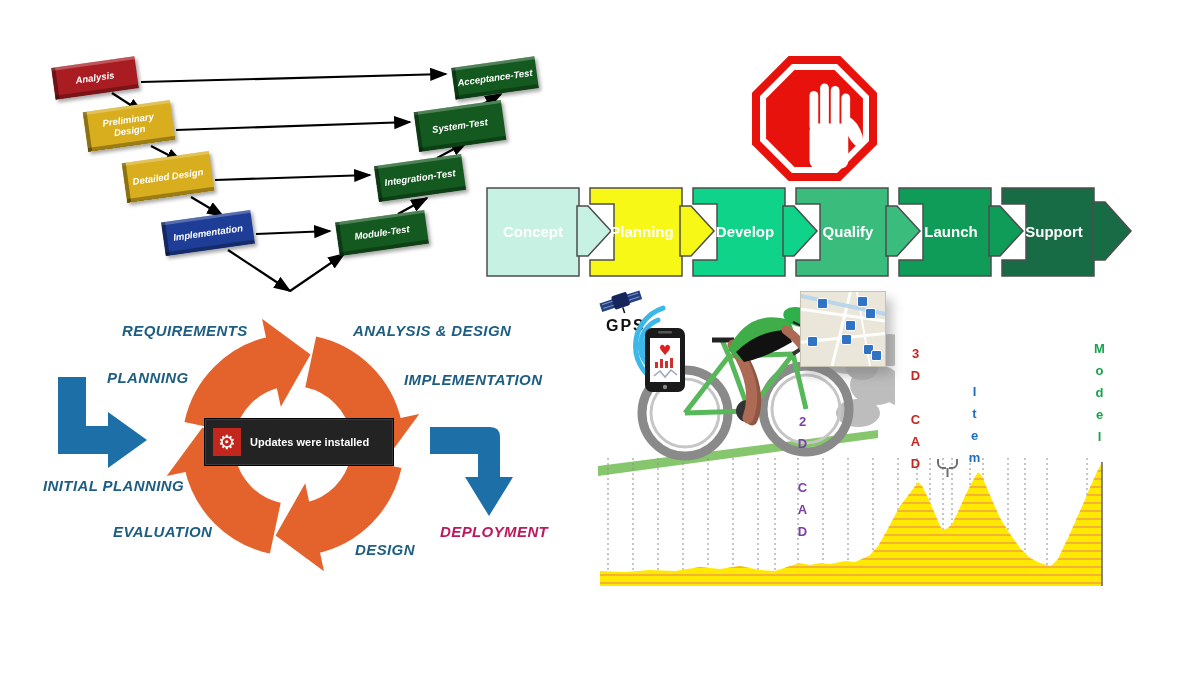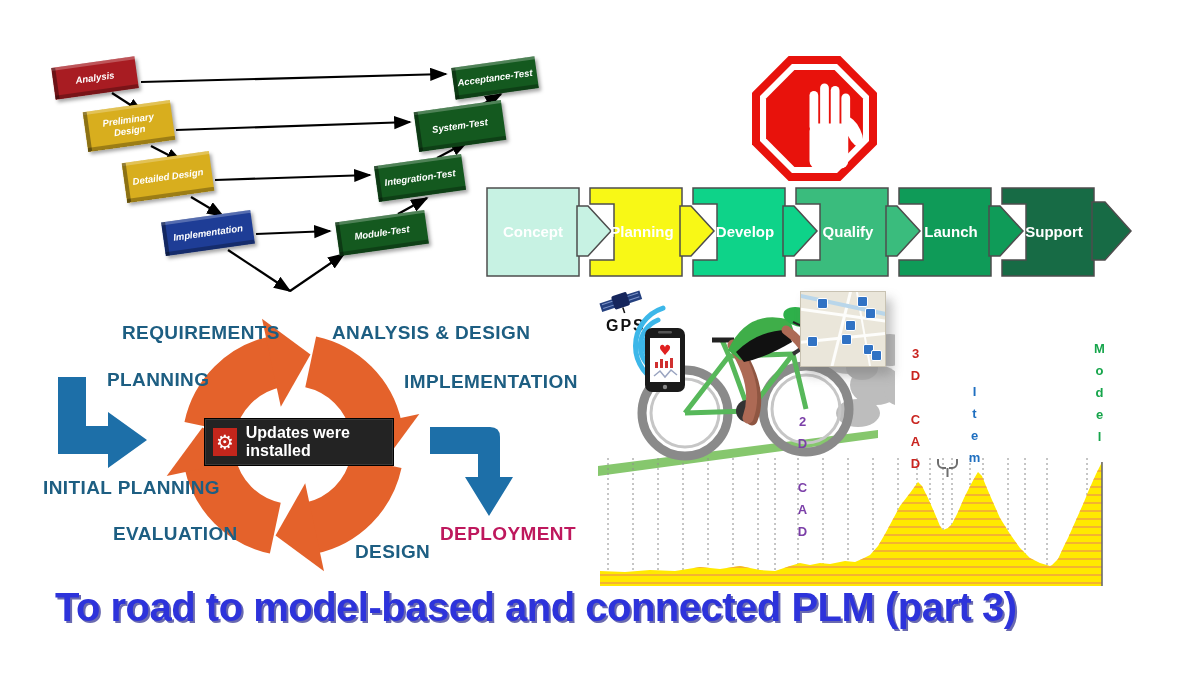--- a/index.html
+++ b/index.html
@@ -17,28 +17,28 @@
   .vb0{left:53px;top:62px;width:84px;height:32px;}
   .vb1{left:85px;top:106px;width:88px;height:40px;}
   .vb2{left:124px;top:157px;width:88px;height:40px;}
   .vb3{left:163px;top:216px;width:90px;height:34px;}
   .vb4{left:337px;top:216px;width:90px;height:34px;}
   .vb5{left:376px;top:160px;width:88px;height:36px;}
   .vb6{left:416px;top:106px;width:88px;height:40px;}
   .vb7{left:453px;top:62px;width:84px;height:32px;}
 
   
-  .cyc-label{position:absolute;font-weight:bold;font-size:19px;letter-spacing:.4px;}
+  .cyc-label{position:absolute;font-weight:bold;font-size:15px;letter-spacing:.4px;font-style:italic;}
 
   
   .toast{position:absolute;left:204px;top:418px;width:188px;height:46px;
          display:flex;align-items:center;border:1px solid #000;box-shadow:0 0 0 1px #3a3a3a inset;}
   .toast .gear{width:28px;height:28px;margin:0 9px 0 8px;display:flex;align-items:center;
          justify-content:center;color:#fff;font-size:20px;font-family:"DejaVu Sans",sans-serif;}
-  .toast .msg{color:#fff;font-size:16px;font-weight:bold;}
+  .toast .msg{color:#fff;font-size:11px;font-weight:bold;}
 
   
   .map{position:absolute;left:800px;top:291px;width:84px;height:74px;background:#eae6da;
        border:1px solid #c8c2b2;overflow:hidden;box-shadow:6px 8px 10px rgba(120,120,120,.45);}
   .map .street{position:absolute;background:#fdfdfb;}
   .map .river{position:absolute;background:#b9d6ea;}
   .map .marker{position:absolute;width:9px;height:9px;background:#3072c4;border:1px solid #fff;
        border-radius:2px;}
 
   
@@ -157,21 +157,21 @@
       <path class="ring-head" d="M262.0,318.7 L280.8,406.7 L310.5,354.4 Z" stroke="none" fill="#e4622b"></path>
     </g>
     <use href="#ringseg" transform="rotate(90 293 445)"></use>
     <use href="#ringseg" transform="rotate(180 293 445)"></use>
     <use href="#ringseg" transform="rotate(270 293 445)"></use>
     <path class="side-arrow" d="M58,377 L86,377 L86,426 L108,426 L108,412 L147,440 L108,468 L108,454 L58,454 Z" fill="#1d6fa8"></path>
     <path class="side-arrow" d="M430,427 L490,427 Q500,427 500,437 L500,477 L513,477 L489,516 L465,477 L478,477 L478,454 L430,454 Z" fill="#1d6fa8"></path>
   </svg>
 
   <div class="cyc-label" style="left: 122px; top: 322px; color: rgb(29, 94, 130);">REQUIREMENTS</div>
-  <div class="cyc-label" style="left: 332px; top: 322px; color: rgb(29, 94, 130); text-align: center;">ANALYSIS &amp; DESIGN</div>
+  <div class="cyc-label" style="left: 353px; top: 322px; color: rgb(29, 94, 130); text-align: center;">ANALYSIS &amp; DESIGN</div>
   <div class="cyc-label" style="left: 107px; top: 369px; color: rgb(29, 94, 130);">PLANNING</div>
   <div class="cyc-label" style="left: 404px; top: 371px; color: rgb(29, 94, 130);">IMPLEMENTATION</div>
   <div class="cyc-label" style="left: 43px; top: 477px; color: rgb(29, 94, 130);">INITIAL PLANNING</div>
   <div class="cyc-label" style="left: 113px; top: 523px; color: rgb(29, 94, 130);">EVALUATION</div>
   <div class="cyc-label" style="left: 440px; top: 523px; color: #be185d;">DEPLOYMENT</div>
   <div class="cyc-label" style="left: 355px; top: 541px; color: rgb(29, 94, 130);">DESIGN</div>
 
   <div class="toast" id="toast" style="background: rgb(35, 35, 35);">
     <div class="gear" id="toast-gear" style="background: rgb(195, 38, 28);">⚙</div>
     <div class="msg">Updates were installed</div>
@@ -302,15 +302,14 @@
     <line id="elev-edge" stroke="#6b6b6b" stroke-width="1.6" x1="1102" x2="1102" y1="462" y2="586"></line>
     <path d="M938,459 v4 a5,5 0 0 0 5,5 h3 M957,459 v4 a5,5 0 0 1 -5,5 h-3 M947.5,468 v9" fill="none" stroke="#6e6e6e" stroke-width="2"></path>
   </svg>
   <div id="phase-labels">
       <div class="phase-label" style="left: 796px; top: 414px; color: rgb(123, 63, 168);">2D CAD</div>
       <div class="phase-label" style="left: 909px; top: 346px; color: rgb(201, 36, 31);">3D CAD</div>
       <div class="phase-label" style="left: 968px; top: 384px; color: rgb(31, 111, 192);">Item</div>
       <div class="phase-label" style="left: 1093px; top: 341px; color: rgb(22, 165, 75);">Model</div>
     </div>
 
-  <div class="title" style="color: rgb(45, 51, 219);">To road to model-based and connected PLM (part 3)</div>
 
 </div>
 
 </body></html>

